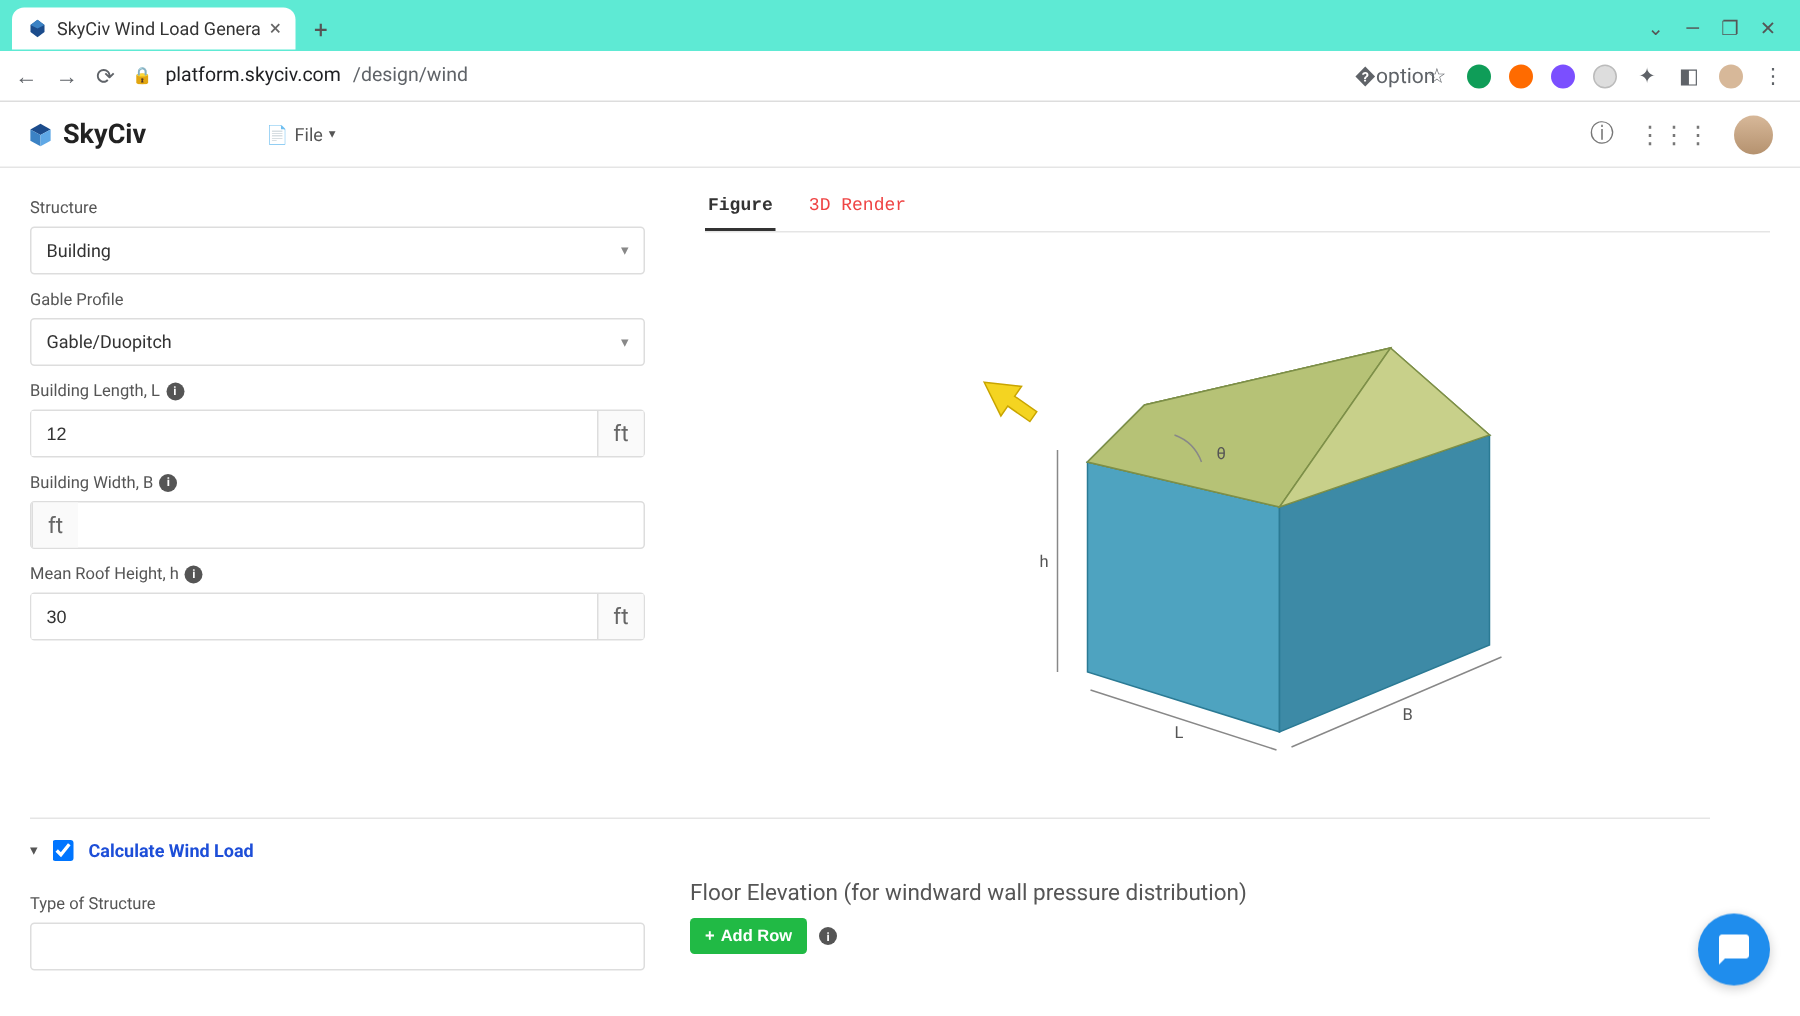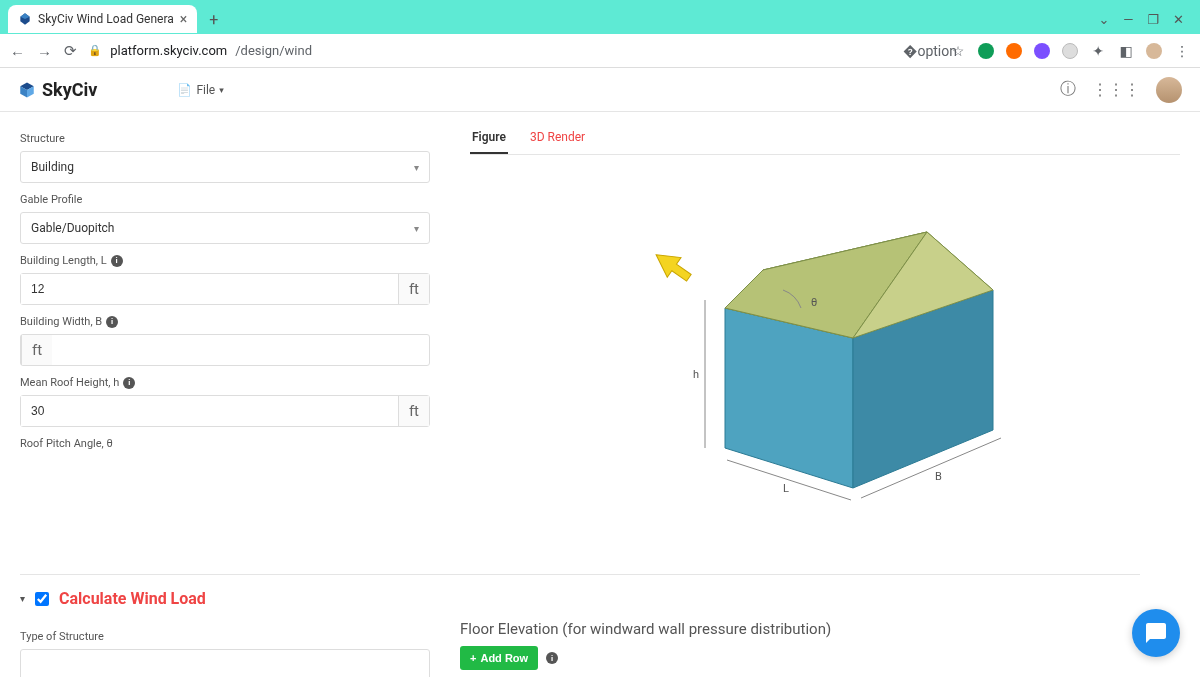--- a/index.html
+++ b/index.html
@@ -44,24 +44,24 @@
 
 .select, .input-group { border: 1px solid #ddd; border-radius: 3px; background: #fff; height: 32px; display: flex; align-items: center; }
 .select { position: relative; padding: 0 10px; cursor: pointer; justify-content: space-between; }
 .select .caret { color: #888; font-size: 10px; }
 .input-group input { border: none; outline: none; flex: 1; padding: 0 10px; font-size: 12px; color: #333; height: 100%; }
 .input-group .unit { border-left: 1px solid #ddd; padding: 0 10px; color: #666; font-size: 15px; height: 100%; display: flex; align-items: center; background: #fafafa; }
 
 .section-header { display: flex; align-items: center; gap: 10px; margin: 18px 0 12px 0; padding-top: 14px; border-top: 1px solid #e5e5e5; }
 .section-header .tri { color: #555; font-size: 10px; cursor: pointer; }
 .section-header .chk { width: 14px; height: 14px; cursor: pointer; }
-.section-header .title { font-weight: 700; font-size: 16px; color: #ef4444; }
-
-
-.tabs { display: flex; gap: 20px; border-bottom: 1px solid #e5e5e5; margin-bottom: 10px; }
+.section-header .title { font-weight: 700; font-size: 12px; color: #1d4ed8; }
+
+
+.tabs { display: flex; gap: 20px; border-bottom: 1px solid #e5e5e5; margin-bottom: 10px; font-family: Liberation Mono, monospace; }
 .tabs .tab-item { padding: 8px 2px; font-size: 12px; color: #ef4444; cursor: pointer; border-bottom: 2px solid transparent; }
 .tabs .tab-item.active { color: #333; border-bottom-color: #333; font-weight: 600; }
 
 .figure-area { height: 390px; display: flex; align-items: center; justify-content: center; position: relative; }
 .figure-caption { text-align: center; font-size: 12px; color: #555; margin-top: 4px; }
 
 .floor-head { font-size: 15px; color: #555; margin-bottom: 8px; }
 .add-row-btn { background: #21ba45; color: #fff; border: none; border-radius: 3px; padding: 6px 10px; font-size: 11px; font-weight: 600; cursor: pointer; display: inline-flex; align-items: center; gap: 4px; }
 
 .lower-row { display: flex; gap: 30px; }
@@ -182,21 +182,20 @@
 
     <div class="form-label">
       <span>Mean Roof Height, h</span>
       <span class="info-ico">i</span>
     </div>
     <div class="input-group">
       <input value="30" style="">
       <span class="unit">ft</span>
     </div>
 
-    <div class="form-label">Roof Pitch Angle, θ</div>
 
     <div style="height:100px"></div>
 
     <div class="section-header" style="width:1120px">
       <span class="tri">▾</span>
       <input type="checkbox" class="chk" checked="" style="">
       <span class="title">Calculate Wind Load</span>
     </div>
 
     <div class="lower-row" style="width:1120px">

